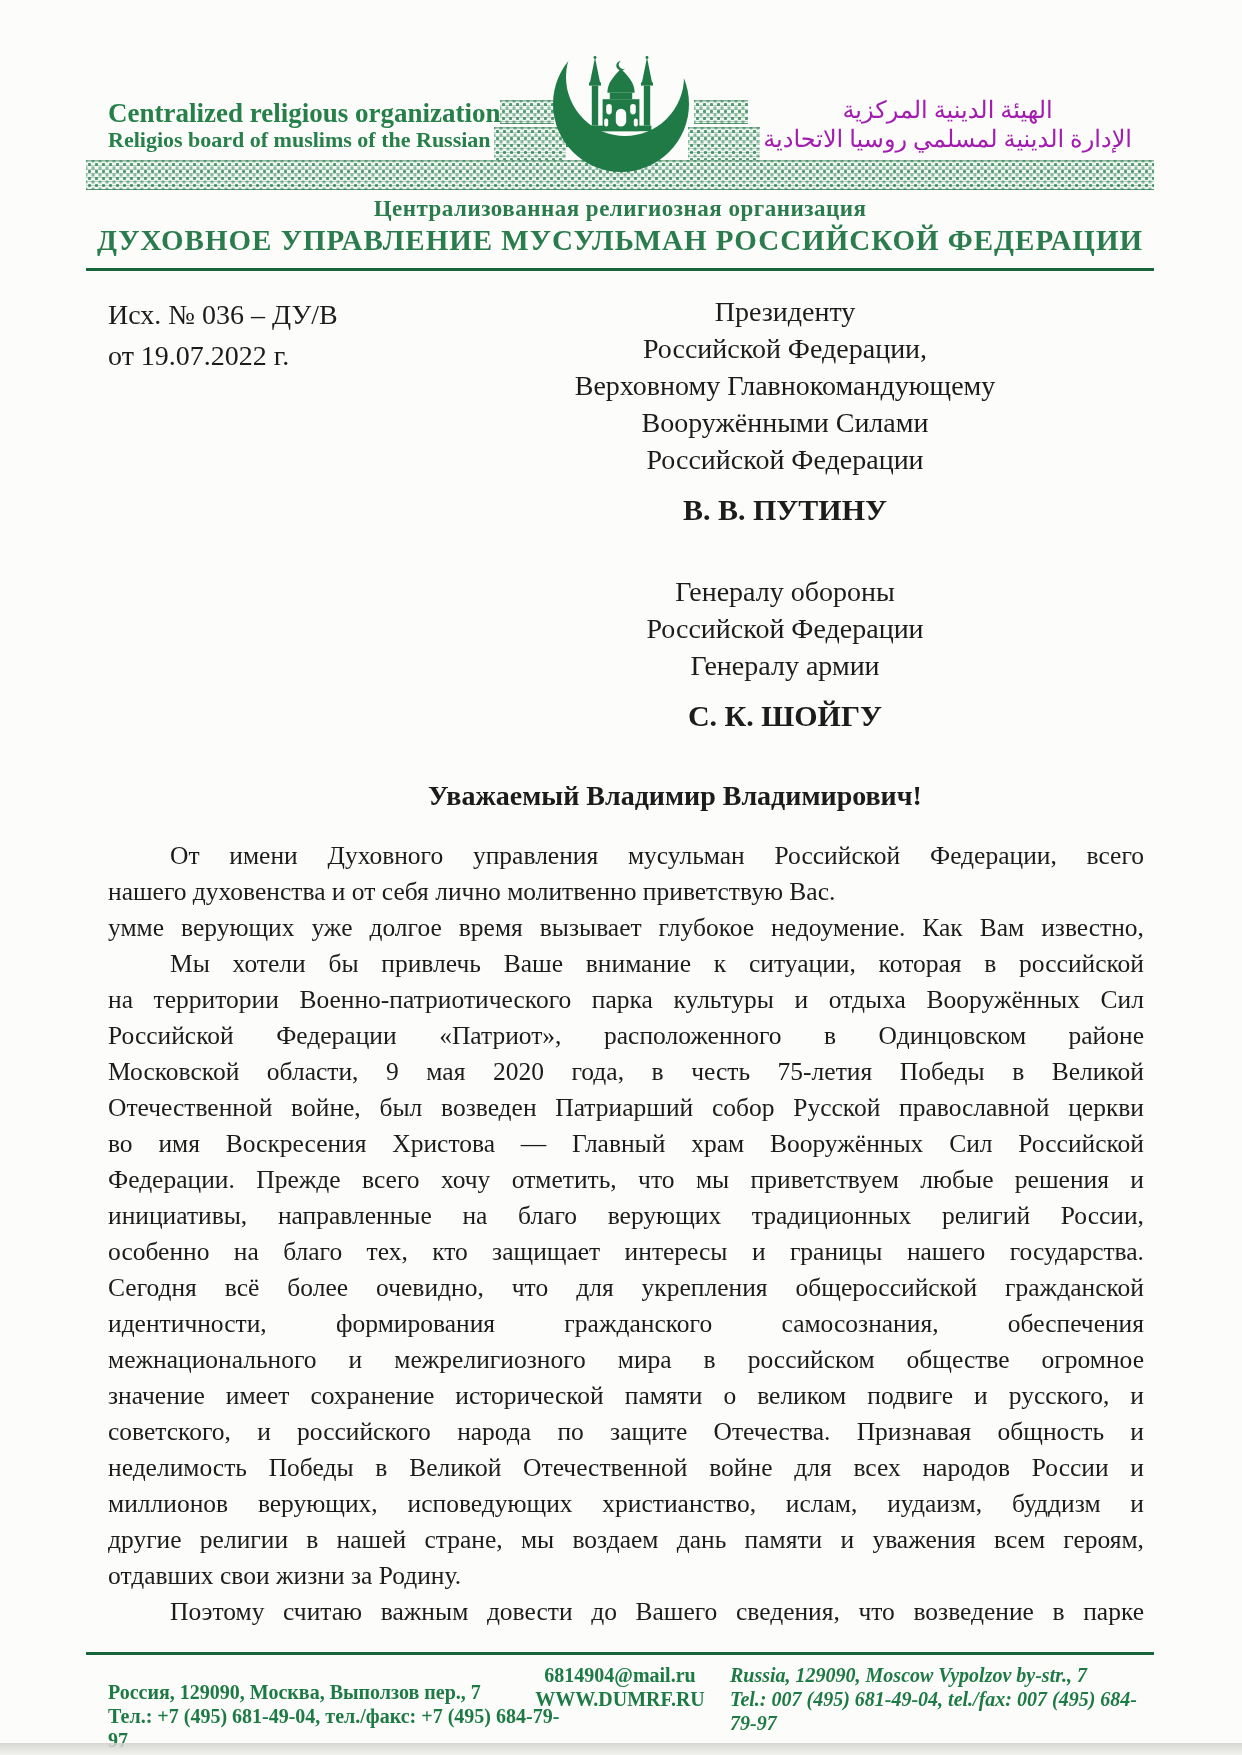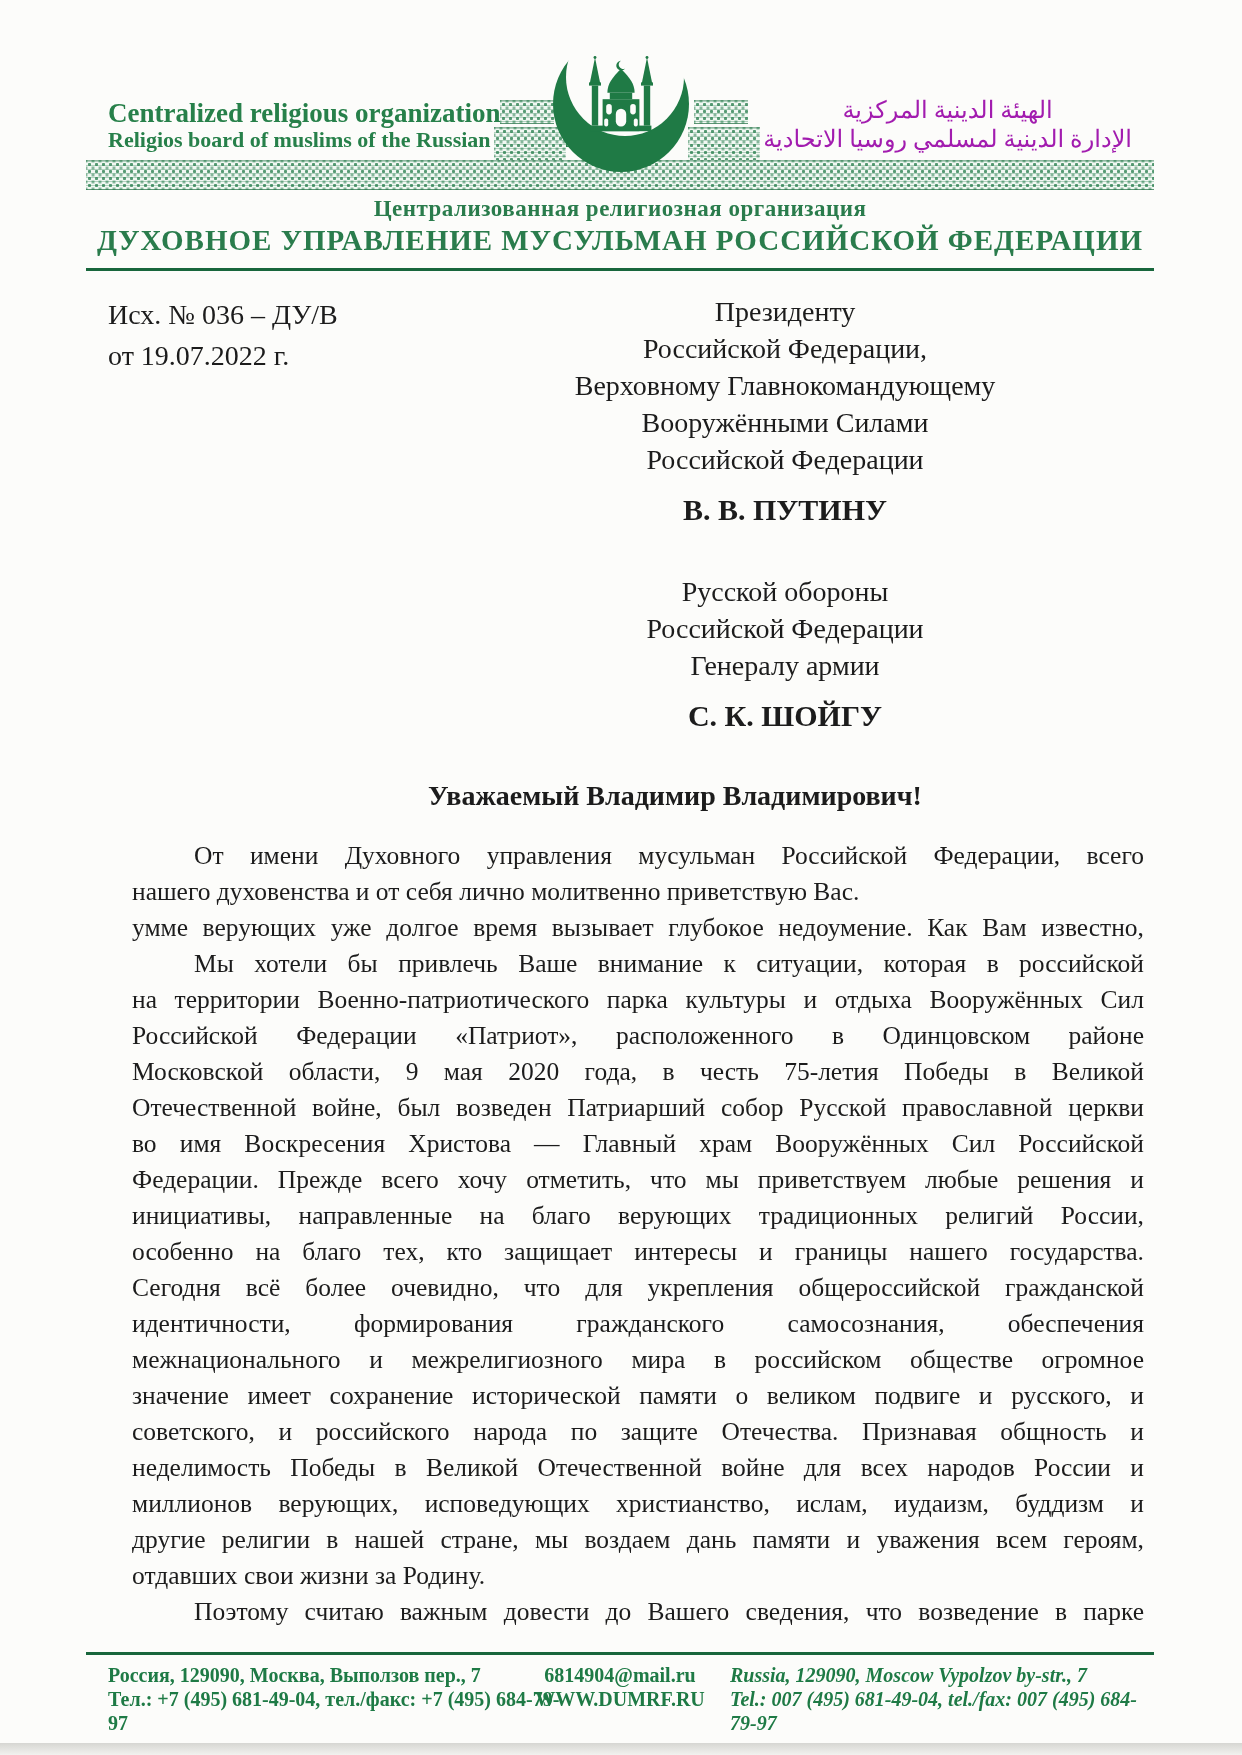--- a/index.html
+++ b/index.html
@@ -56,26 +56,26 @@
   
   .addr{position:absolute;left:505px;top:293px;width:560px;text-align:center;}
   .addr-line{font-size:28px;line-height:37px;}
   .addr-name{font-size:30px;font-weight:bold;margin-top:13px;line-height:38px;}
   .addr-gap{margin-top:44px;}
   
   .salutation{position:absolute;left:86px;top:780px;width:1068px;padding-left:110px;box-sizing:border-box;
     text-align:center;font-weight:bold;font-size:28px;}
   
   .body{position:absolute;left:108px;top:838px;width:1036px;font-size:25.5px;}
-  .jline{line-height:36px;text-align:justify;text-align-last:justify;white-space:nowrap;margin-left:24px;}
+  .jline{line-height:36px;text-align:justify;text-align-last:justify;white-space:nowrap;}
   .jlast{text-align-last:left;white-space:normal;}
   .indent{text-indent:62px;}
   
   .footer{position:absolute;left:0;top:1663px;width:1242px;color:#1e7a45;font-weight:bold;font-size:20px;line-height:24px;}
-  .f-left{position:absolute;left:108px;top:0;width:470px;}
+  .f-left{position:absolute;left:108px;top:17px;width:470px;}
   .f-center{position:absolute;left:470px;top:0;width:300px;text-align:center;}
   .f-right{position:absolute;left:730px;top:0;width:424px;font-style:italic;}
   .smudge{position:absolute;left:0;top:1743px;width:1242px;height:12px;
     background:linear-gradient(180deg, rgba(210,210,206,.9), rgba(235,235,231,.6));}
 </style>
 </head>
 <body>
 
 <div class="page">
 
@@ -140,21 +140,21 @@
   <div class="addr" id="addressees">
       <div>
         <div class="addr-line">Президенту</div>
         <div class="addr-line">Российской Федерации,</div>
         <div class="addr-line">Верховному Главнокомандующему</div>
         <div class="addr-line">Вооружёнными Силами</div>
         <div class="addr-line">Российской Федерации</div>
         <div class="addr-name">В. В. ПУТИНУ</div>
       </div>
       <div class="addr-gap">
-        <div class="addr-line">Русской обороны</div>
+        <div class="addr-line">Генералу обороны</div>
         <div class="addr-line">Российской Федерации</div>
         <div class="addr-line">Генералу армии</div>
         <div class="addr-name">С. К. ШОЙГУ</div>
       </div>
     </div>
 
   <div class="salutation">Уважаемый Владимир Владимирович!</div>
 
   <div class="body" id="letter-body">
       <div class="jline indent">От имени Духовного управления мусульман Российской Федерации, всего</div>

